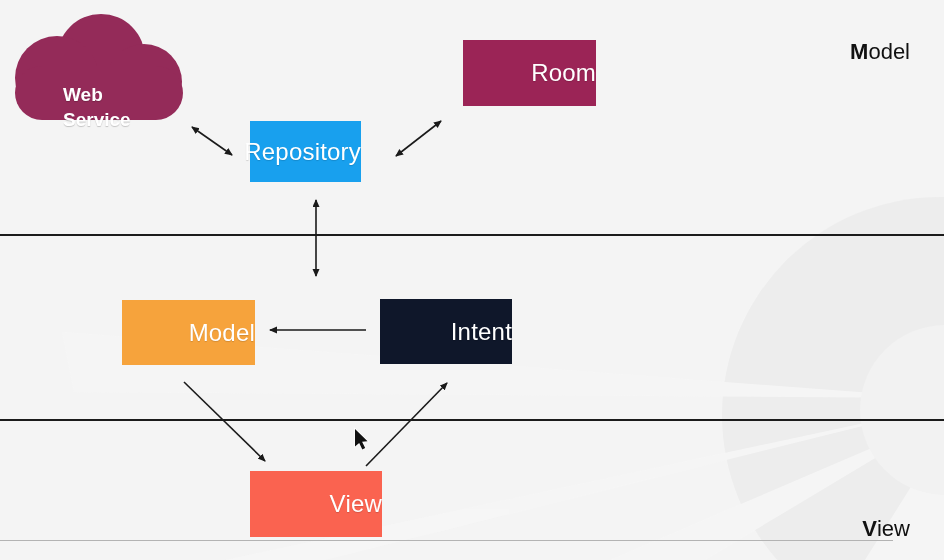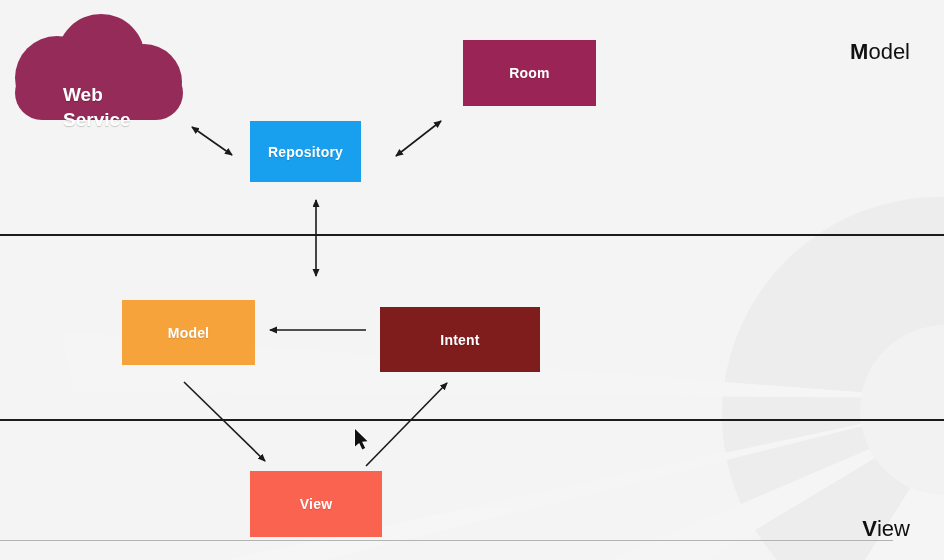--- a/index.html
+++ b/index.html
@@ -7,28 +7,28 @@
   #canvas{
     position:relative;width:944px;height:560px;
     background:#f4f4f4;overflow:hidden;
   }
   svg.layer{position:absolute;left:0;top:0;pointer-events:none;}
   .divider{position:absolute;left:0;background:#1b1b1b;}
   .divider.d1{top:234px;width:944px;height:2px;}
   .divider.d2{top:419px;width:944px;height:2px;}
   .divider.d3{top:540px;width:893px;height:1px;background:#b3b3b3;}
   .node{
-    position:absolute;display:flex;align-items:center;justify-content:center;
-    color:#ffffff;font-weight:700;font-size:14px;letter-spacing:.2px;
+    position:absolute;display:flex;align-items:center;justify-content:flex-end;
+    color:#ffffff;font-weight:400;font-size:24px;letter-spacing:.2px;
     text-shadow:0 1px 1px rgba(0,0,0,.15);
   }
   .node.room{left:463px;top:40px;width:133px;height:66px;background:#9b2456;}
   .node.repository{left:250px;top:121px;width:111px;height:61px;background:#18a0ee;}
   .node.model{left:122px;top:300px;width:133px;height:65px;background:#f6a33c;}
-  .node.intent{left:380px;top:307px;width:160px;height:65px;background:#7f1d1d;}
+  .node.intent{left:380px;top:299px;width:132px;height:65px;background:#0f172a;}
   .node.view{left:250px;top:471px;width:132px;height:66px;background:#fa6350;}
   .cloud-wrap{position:absolute;left:13px;top:14px;width:172px;height:106px;}
   .cloud-label{
     position:absolute;left:50px;top:44px;width:90px;
     color:#fff;font-weight:700;font-size:19px;line-height:25px;
     text-shadow:0 1px 1px rgba(0,0,0,.2);
     margin-top:24px;
   }
   .layer-label{
     position:absolute;right:34px;color:#111;font-size:22px;font-weight:400;

